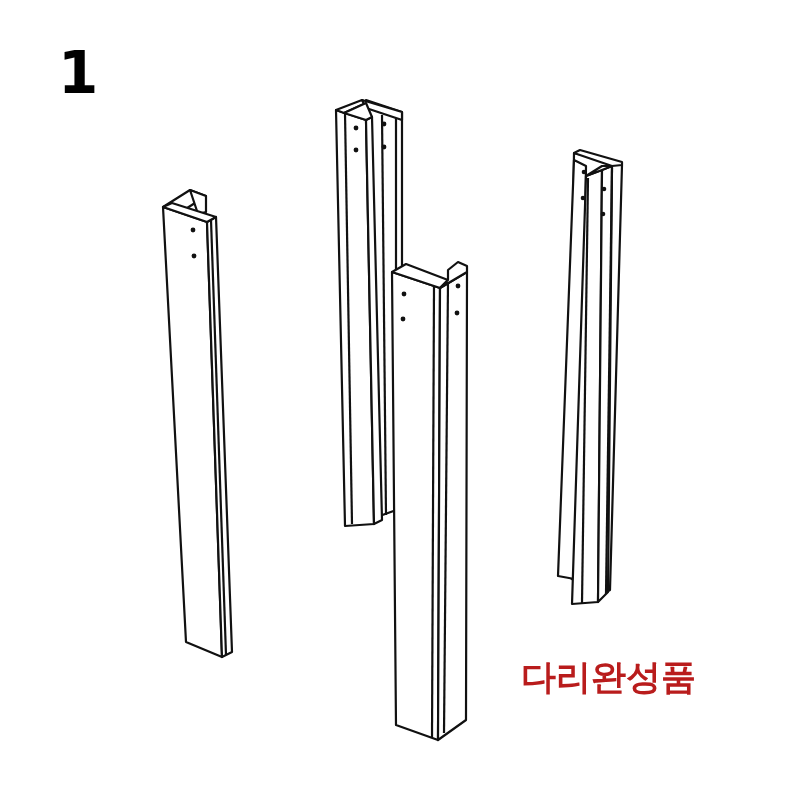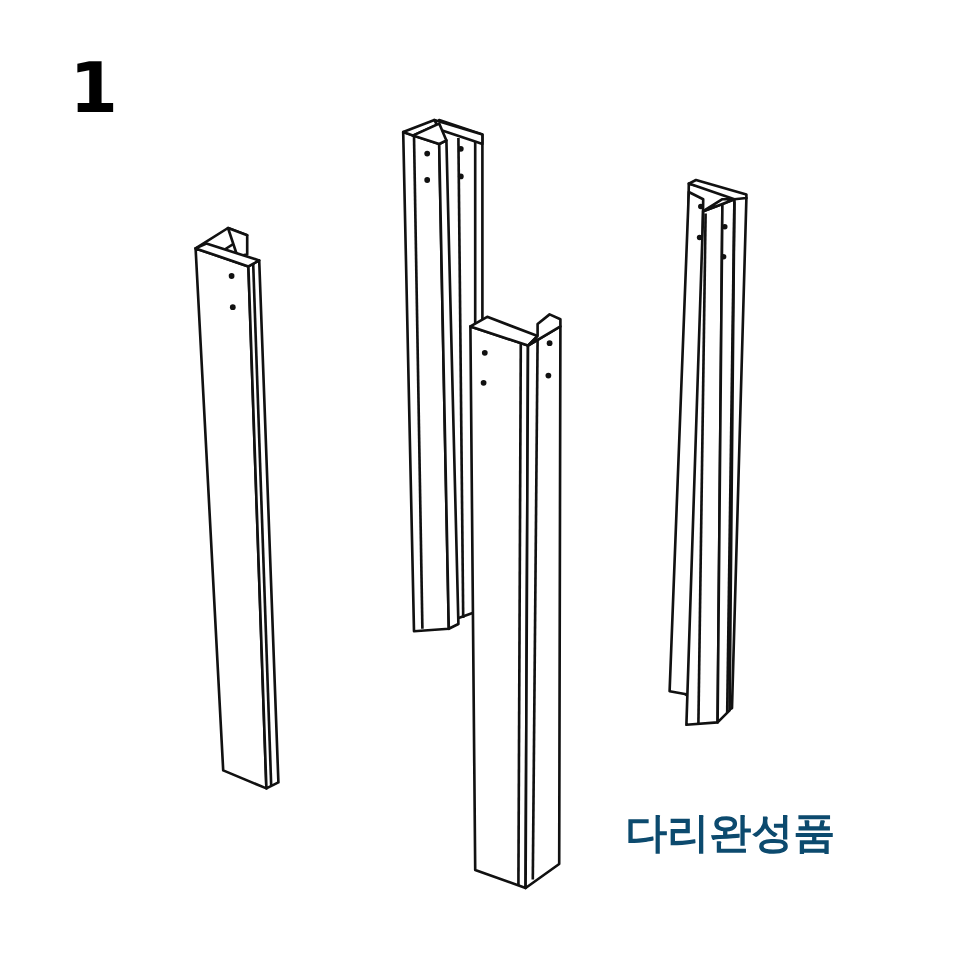--- a/index.html
+++ b/index.html
@@ -3,23 +3,23 @@
 <meta charset="utf-8">
 <style>
   html, body { margin: 0; padding: 0; background: #ffffff; }
   .canvas { position: relative; width: 794px; height: 794px; background: #ffffff; overflow: hidden; }
   .step-number {
     position: absolute; left: 58px; top: 44px;
     font-family: "DejaVu Sans", sans-serif; font-weight: bold;
     font-size: 58px; line-height: 1; color: #000;
   }
   .caption {
-    position: absolute; left: 521px; top: 678px;
+    position: absolute; left: 521px; top: 660px;
     font-family: "DejaVu Sans", sans-serif; font-weight: bold;
-    font-size: 35px; line-height: 1; color: #0c4a6e; letter-spacing: 0px;
+    font-size: 35px; line-height: 1; color: #b91c1c; letter-spacing: 0px;
   }
   svg.drawing { position: absolute; left: 0; top: 0; }
   .ln { fill: #fff; stroke: #111; stroke-width: 2.2; stroke-linejoin: round; }
   .hl { fill: none; stroke: #111; stroke-width: 2.2; }
   .hole { fill: #111; }
 </style>
 </head>
 <body>
 
 <div class="canvas">

